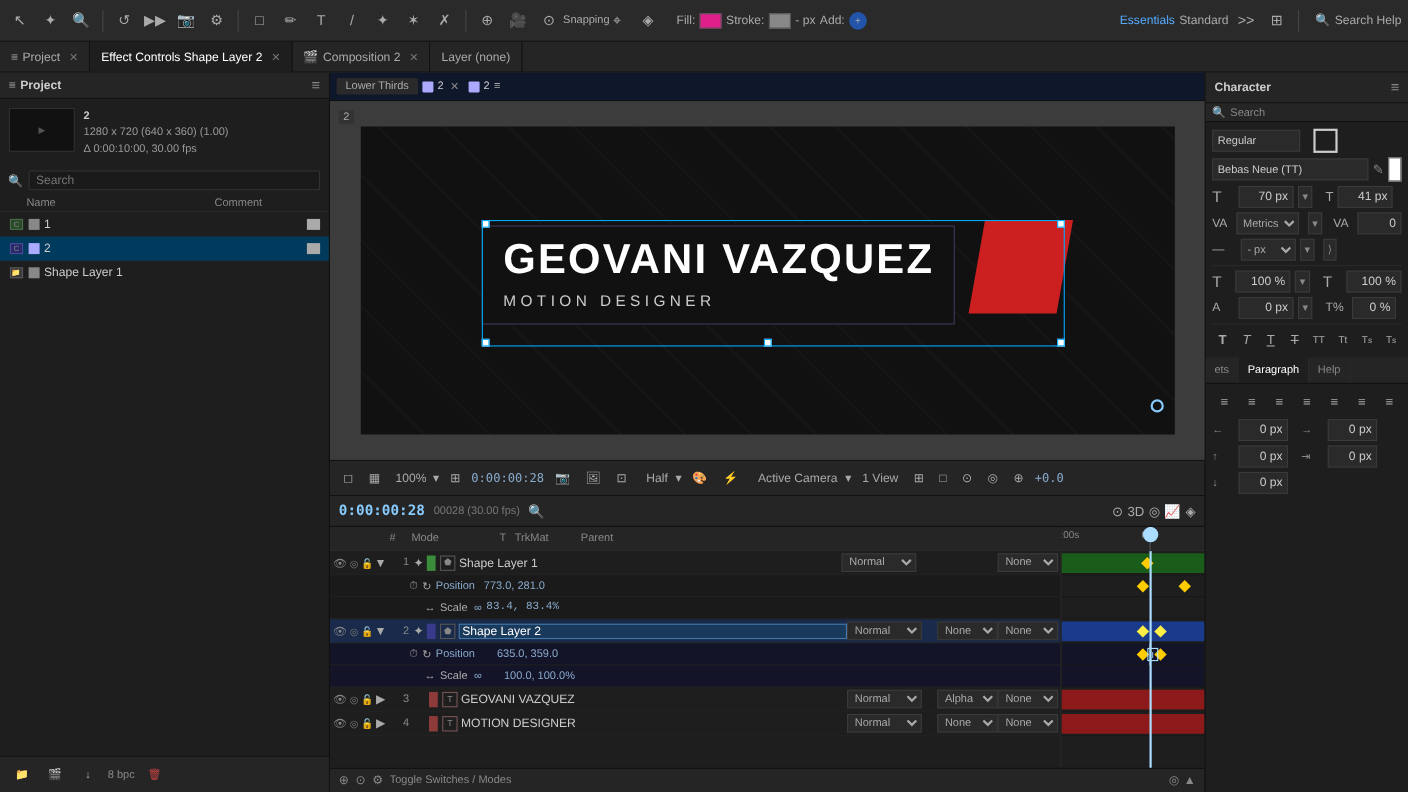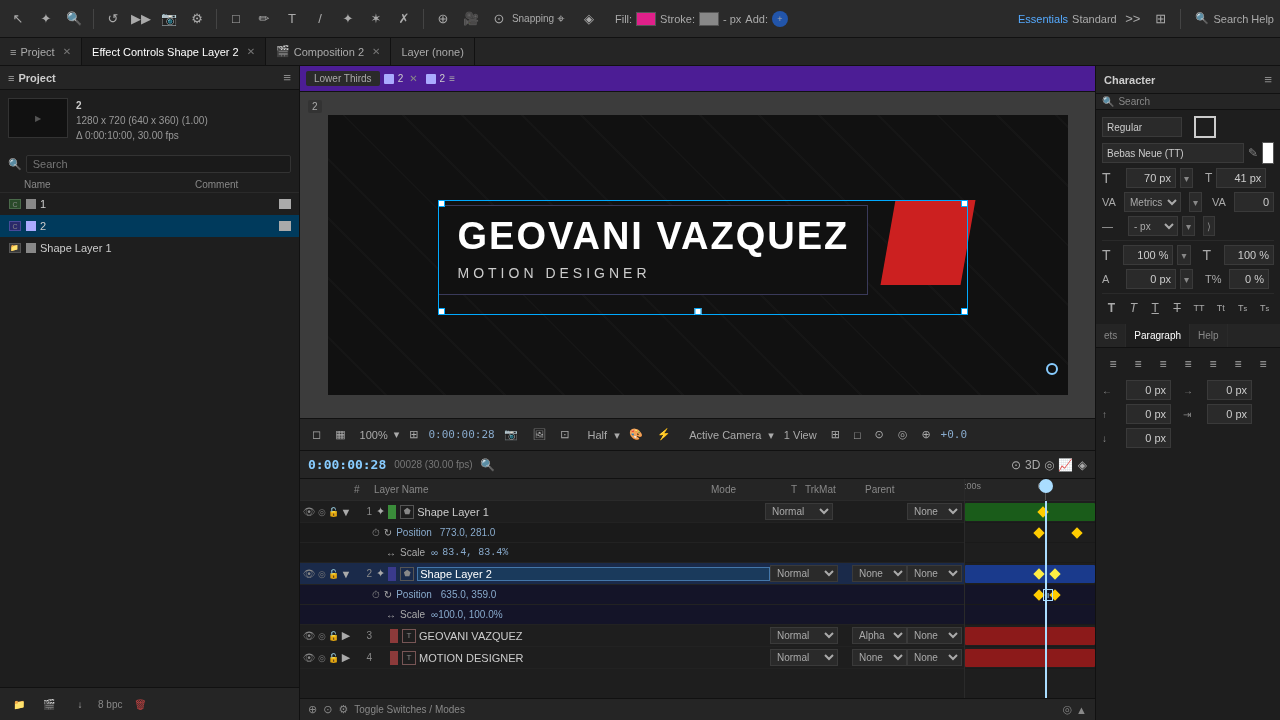--- a/index.html
+++ b/index.html
@@ -604,21 +604,21 @@
       <button class="tool-btn" style="font-size:10px;">📁</button>
       <button class="tool-btn" style="font-size:10px;">🎬</button>
       <button class="tool-btn" style="font-size:10px;">↓</button>
       <span style="color:#888;font-size:10px;">8 bpc</span>
       <button class="tool-btn" style="font-size:10px;color:#cc4444;">🗑</button>
     </div>
   </div>
 
   <div id="center-panel">
 
-    <div style="background:#4c1d95;height:26px;display:flex;align-items:center;padding:0 6px;border-bottom:1px solid #111;gap:4px;">
+    <div style="background:#0f172a;height:26px;display:flex;align-items:center;padding:0 6px;border-bottom:1px solid #111;gap:4px;">
       <span style="color:#aaa;font-size:10px;background:#2a2a2a;padding:2px 8px;border-radius:2px;">Lower Thirds</span>
       <div style="width:10px;height:10px;background:#aaaaff;border-radius:1px;"></div>
       <span style="color:#ccc;font-size:10px;">2</span>
       <button style="background:transparent;border:none;color:#888;font-size:10px;cursor:pointer;margin-left:2px;">✕</button>
       <div style="width:10px;height:10px;background:#aaaaff;border-radius:1px;margin-left:4px;"></div>
       <span style="color:#ccc;font-size:10px;">2</span>
       <button style="background:transparent;border:none;color:#aaa;font-size:10px;cursor:pointer;">≡</button>
     </div>
 
     <div id="comp-viewport">
@@ -695,21 +695,20 @@
       <div id="timeline-content">
 
         <div id="tl-left">
 
           <div id="tl-col-headers">
             <div style="width:14px;"></div>
             <div style="width:12px;"></div>
             <div style="width:12px;"></div>
             <div style="width:12px;"></div>
             <div style="width:20px;">#</div>
-            <div style="flex:1;">Layer Name</div>
             <div style="width:80px;">Mode</div>
             <div style="width:14px;">T</div>
             <div style="width:60px;">TrkMat</div>
             <div style="width:95px;">Parent</div>
           </div>
 
           <div class="tl-layer-row">
             <div class="tl-eye">👁</div>
             <div class="tl-solo">◎</div>
             <div class="tl-lock">🔓</div>
@@ -766,30 +765,30 @@
             <select class="tl-none-select">
               <option>None</option>
             </select>
           </div>
 
           <div class="tl-sub-row" style="background:#141428;">
             <div style="width:70px;"></div>
             <button style="background:transparent;border:none;color:#888;font-size:10px;cursor:pointer;margin-right:4px;">⏱</button>
             <span style="color:#aaa;margin-right:4px;">↻</span>
             <span style="color:#88aacc;">Position</span>
-            <span style="color:#88aacc;margin-left:9px;">635.0, 359.0</span>
+            <span style="color:#88aacc;margin-left:20px;">635.0, 359.0</span>
           </div>
 
           <div class="tl-sub-row" style="background:#141428;">
             <div style="width:70px;"></div>
             <div style="width:14px;"></div>
             <span style="color:#aaa;margin-right:4px;">↔</span>
             <span style="color:#aaa;">Scale</span>
             <span style="color:#88aacc;margin-left:6px;">∞</span>
-            <span style="color:#88aacc;margin-left:0;">100.0, 100.0%</span>
+            <span style="color:#88aacc;margin-left:20px;">100.0, 100.0%</span>
           </div>
 
           <div class="tl-layer-row">
             <div class="tl-eye">👁</div>
             <div class="tl-solo">◎</div>
             <div class="tl-lock">🔓</div>
             <div class="tl-expand" style="color:#aaa;">▶</div>
             <div class="tl-layer-num">3</div>
             <div style="width:14px;"></div>
             <div class="tl-layer-label-color" style="background:#8c3a3a;"></div>

